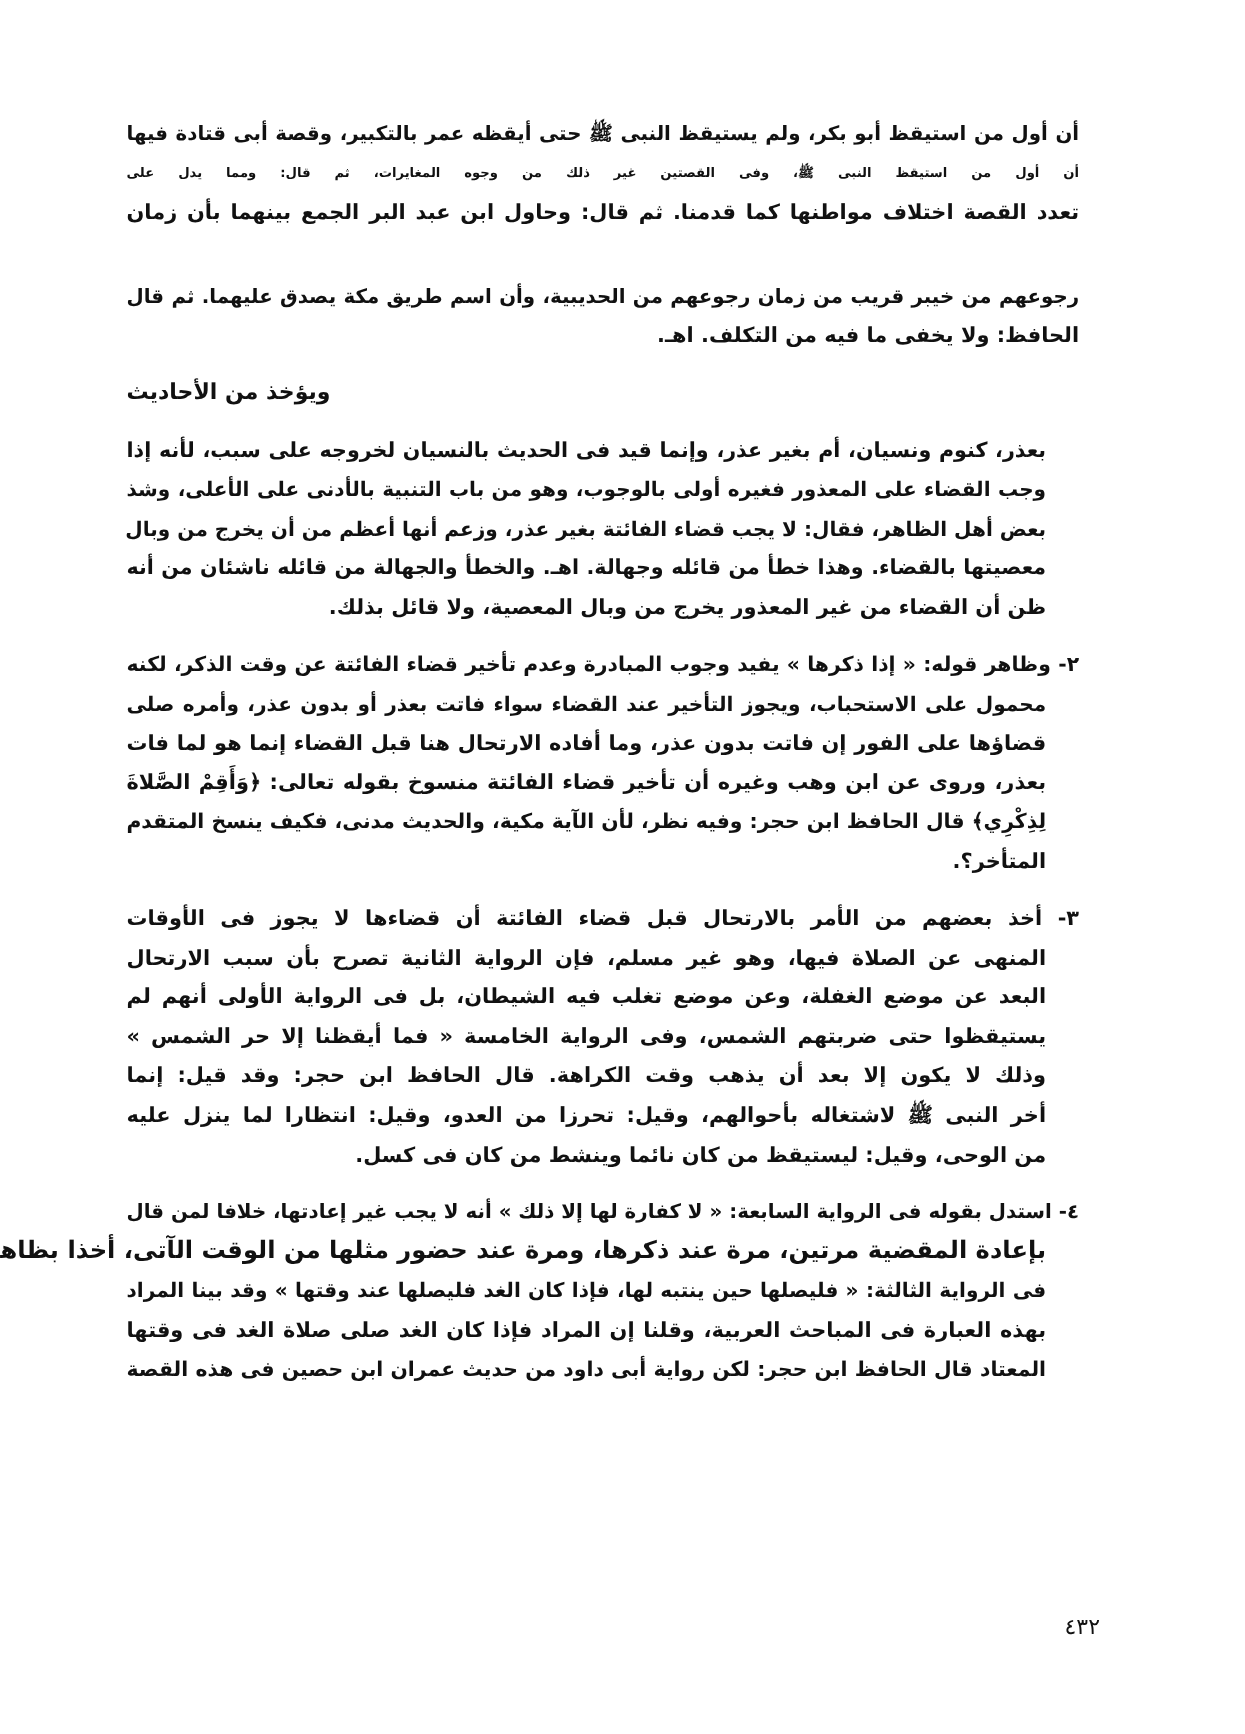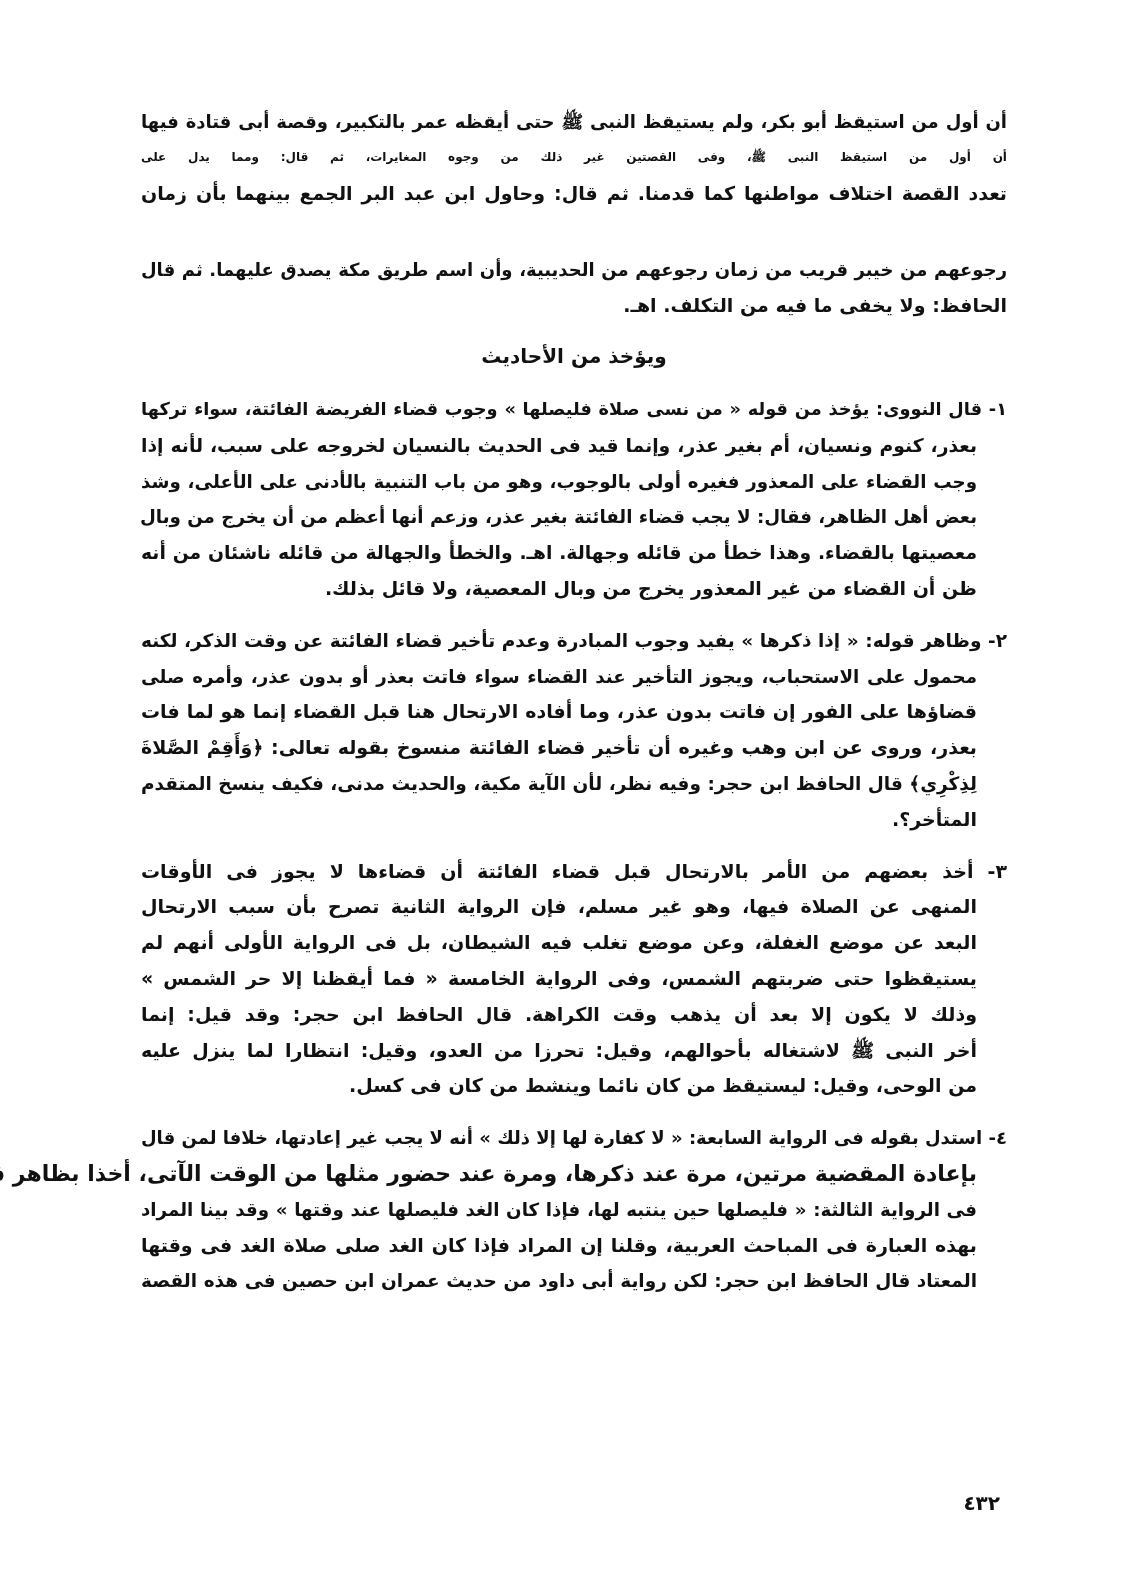--- a/index.html
+++ b/index.html
@@ -10,21 +10,21 @@
   body {
     width: 1132px;
     height: 1576px;
     position: relative;
     overflow: hidden;
     color: #111111;
     font-family: "DejaVu Sans", "Liberation Sans", sans-serif;
   }
   .page {
     position: absolute;
-    left: 141px;
+    left: 115px;
     top: 104px;
     width: 866px;
     direction: rtl;
   }
   .line {
     display: block;
     height: 35.8px;
     line-height: 35.8px;
     font-size: 19px;
     font-weight: bold;
@@ -41,21 +41,21 @@
   }
   .intro {
     margin-bottom: 14px;
   }
   .heading {
     font-size: 20px;
     font-weight: bold;
     height: 36px;
     line-height: 36px;
     margin-bottom: 18px;
-    text-align: center;
+    text-align: left;
   }
   .item {
     margin-bottom: 16px;
   }
   .item .line.cont {
     padding-right: 30px;
   }
   .item .line.first .num {
     display: inline;
   }
@@ -63,43 +63,41 @@
     font-weight: bold;
   }
   .page-number {
     position: absolute;
     left: 946px;
     top: 1466px;
     width: 54px;
     text-align: right;
     direction: rtl;
     font-size: 20px;
-    font-weight: bold;
+    font-weight: normal;
     letter-spacing: 2px;
     color: #111111;
-    margin-top: 25px;
   }
 </style>
 </head>
 <body>
 
 <div class="page">
 
   <div class="para intro">
     <span class="line" style="font-size: 18px;">أن أول من استيقظ أبو بكر، ولم يستيقظ النبى ﷺ حتى أيقظه عمر بالتكبير، وقصة أبى قتادة فيها</span>
     <span class="line" style="font-size: 12px;">أن أول من استيقظ النبى ﷺ، وفى القصتين غير ذلك من وجوه المغايرات، ثم قال: ومما يدل على</span>
     <span class="line">تعدد القصة اختلاف مواطنها كما قدمنا. ثم قال: وحاول ابن عبد البر الجمع بينهما بأن زمان</span>
     <span class="line" style="font-size: 18px; margin-top: 41px;">رجوعهم من خيبر قريب من زمان رجوعهم من الحديبية، وأن اسم طريق مكة يصدق عليهما. ثم قال</span>
     <span class="line last">الحافظ: ولا يخفى ما فيه من التكلف. اهـ.</span>
   </div>
 
   <div class="heading">ويؤخذ من الأحاديث</div>
 
   <div class="para item">
-    <span class="line first" style="font-size: 17.75px;"><span class="num">١-</span> <span>قال النووى: يؤخذ من قوله « من نسى صلاة فليصلها » وجوب قضاء الفريضة الفائتة، سواء تركها</span></span>
     <span class="line cont" style="font-size: 18.75px;">بعذر، كنوم ونسيان، أم بغير عذر، وإنما قيد فى الحديث بالنسيان لخروجه على سبب، لأنه إذا</span>
     <span class="line cont" style="font-size: 18.25px;">وجب القضاء على المعذور فغيره أولى بالوجوب، وهو من باب التنبية بالأدنى على الأعلى، وشذ</span>
     <span class="line cont" style="font-size: 18.25px;">بعض أهل الظاهر، فقال: لا يجب قضاء الفائتة بغير عذر، وزعم أنها أعظم من أن يخرج من وبال</span>
     <span class="line cont" style="font-size: 18.75px;">معصيتها بالقضاء. وهذا خطأ من قائله وجهالة. اهـ. والخطأ والجهالة من قائله ناشئان من أنه</span>
     <span class="line cont last">ظن أن القضاء من غير المعذور يخرج من وبال المعصية، ولا قائل بذلك.</span>
   </div>
 
   <div class="para item">
     <span class="line first" style="font-size: 18.5px;"><span class="num">٢-</span> <span>وظاهر قوله: « إذا ذكرها » يفيد وجوب المبادرة وعدم تأخير قضاء الفائتة عن وقت الذكر، لكنه</span></span>
     <span class="line cont" style="font-size: 18.25px;">محمول على الاستحباب، ويجوز التأخير عند القضاء سواء فاتت بعذر أو بدون عذر، وأمره صلى</span>

